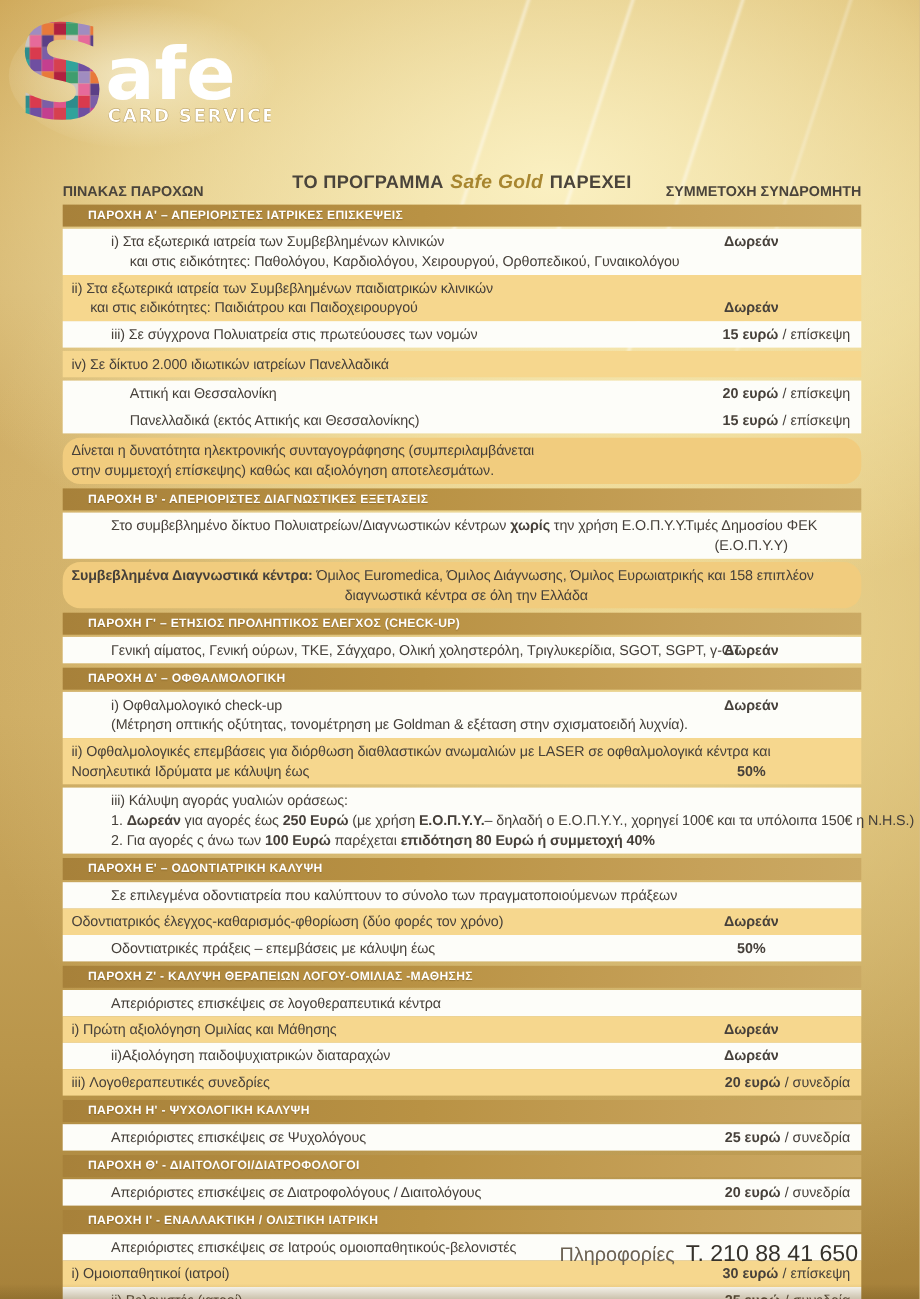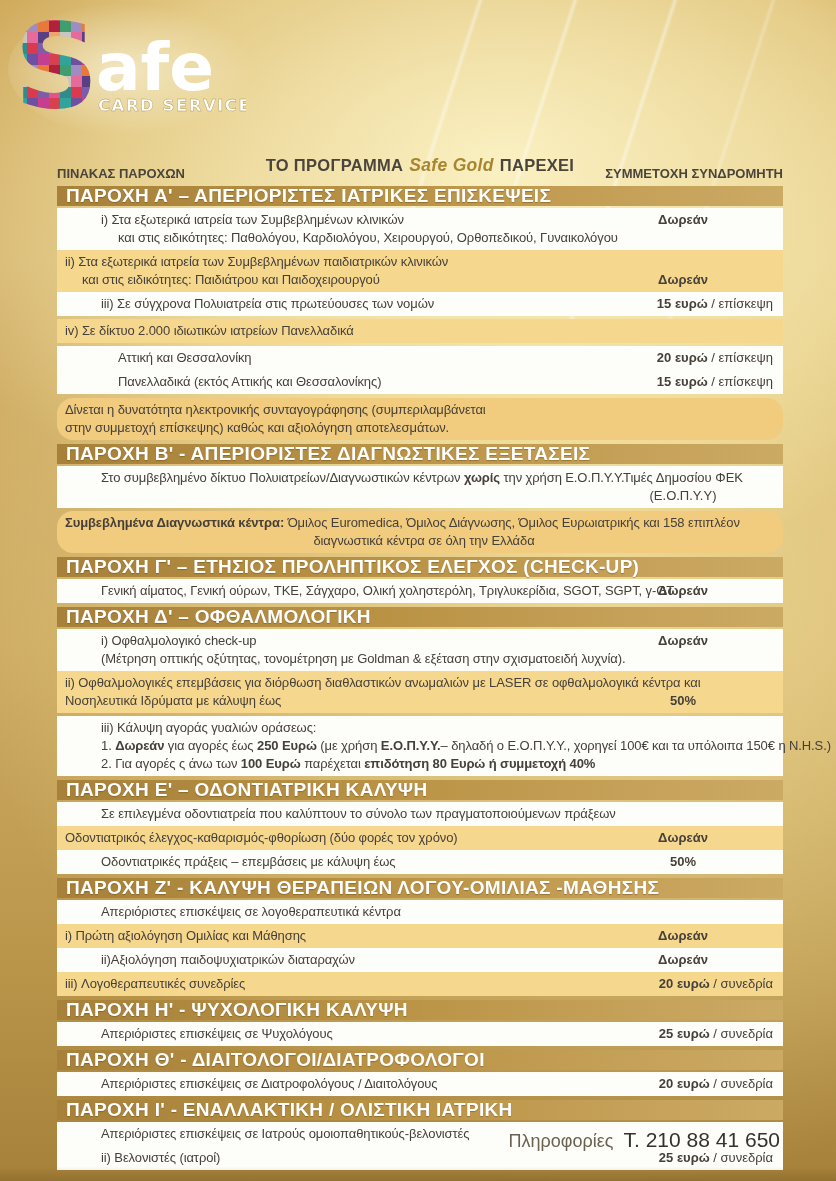--- a/index.html
+++ b/index.html
@@ -28,23 +28,23 @@
     font-size:16.5px;font-weight:bold;color:#4a443b;letter-spacing:.3px;}
   .title .brand{font-style:italic;color:#a8862f;font-size:17.5px;margin:0 6px;}
   
   .col-headers{position:absolute;left:57px;top:166px;width:726px;font-size:13px;
     font-weight:bold;color:#4a443b;}
   .col-left{float:left;}
   .col-right{float:right;}
   
   .table{position:absolute;left:57px;top:186px;width:726px;}
   .section{margin-bottom:4px;}
-  .sec-header{height:20px;line-height:20px;margin-bottom:2px;padding-left:9px;
+  .sec-header{height:20px;line-height:20px;margin-bottom:2px;padding-left:23px;
     background:linear-gradient(90deg,#a7813a 0%,#b99244 45%,#c6a159 80%,#cbaa64 100%);
-    color:#fff;font-weight:bold;font-size:19px;letter-spacing:.3px;
+    color:#fff;font-weight:bold;font-size:11px;letter-spacing:.3px;
     text-shadow:0 1px 1px rgba(92,62,12,.4);}
   .row{display:flex;align-items:stretch;padding:2px 0;}
   .row.white{background:#fdfdf9;padding-left:36px;}
   .row.gold{background:#f6d78e;}
   .row.note{background:#f1cc7e;border-radius:16px;}
   .cell-left{flex:1 1 auto;min-width:0;padding:1px 0 1px 8px;}
   .line{line-height:18px;font-size:13px;color:#46403a;white-space:nowrap;letter-spacing:-0.1px;}
   .line.ind{padding-left:17px;}
   .line.ctr{text-align:center;white-space:normal;}
   .b{font-weight:bold;}
@@ -298,20 +298,28 @@
           </div>
         </div>
       </div>
       <div class="section">
         <div class="sec-header">ΠΑΡΟΧΗ Ι' - ΕΝΑΛΛΑΚΤΙΚΗ / ΟΛΙΣΤΙΚΗ ΙΑΤΡΙΚΗ</div>
         <div class="row white">
           <div class="cell-left">
             <div class="line"><span>Απεριόριστες επισκέψεις σε Ιατρούς ομοιοπαθητικούς-βελονιστές</span></div>
           </div>
         </div>
+        <div class="row gold">
+          <div class="cell-left">
+            <div class="line"><span>i) Ομοιοπαθητικοί (ιατροί)</span></div>
+          </div>
+          <div class="cell-value top">
+            <div class="vline"><span class="b">30 ευρώ</span><span> / επίσκεψη</span></div>
+          </div>
+        </div>
         <div class="row white">
           <div class="cell-left">
             <div class="line"><span>ii) Βελονιστές (ιατροί)</span></div>
           </div>
           <div class="cell-value top">
             <div class="vline"><span class="b">25 ευρώ</span><span> / συνεδρία</span></div>
           </div>
         </div>
       </div>
     </div>

